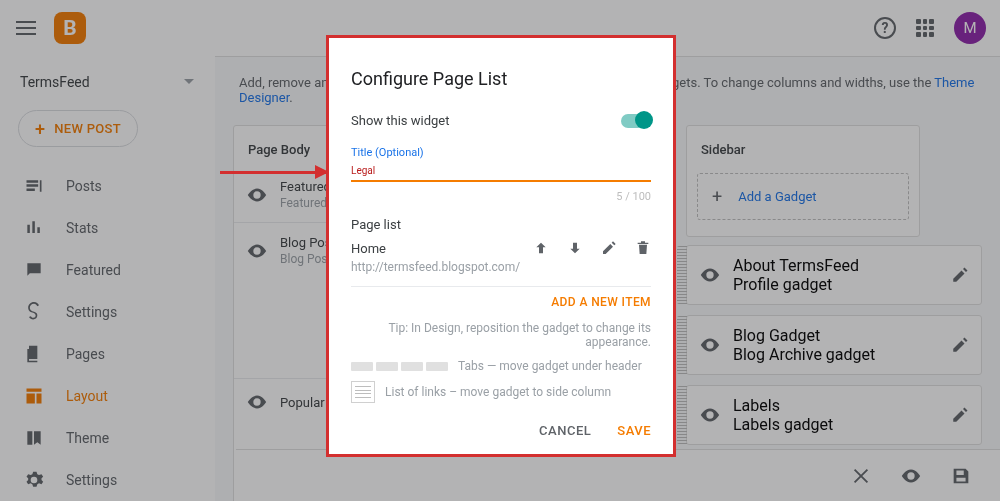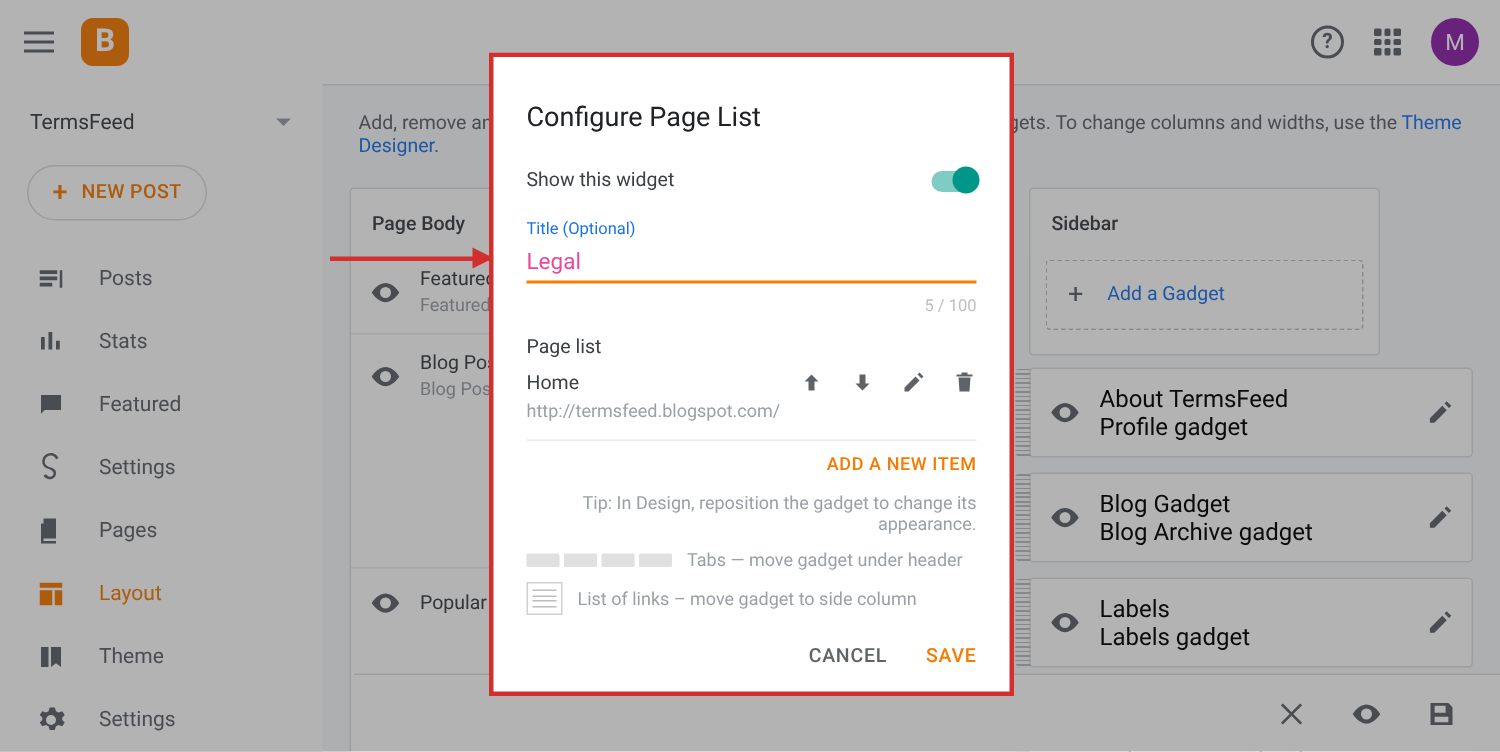--- a/index.html
+++ b/index.html
@@ -43,21 +43,21 @@
 .addg .plus2 { color: #5f6368; font-size: 18px; }
 .footerbar { position: absolute; bottom: 0; right: 0; height: 52px; width: 764px; background: #fff; border-top: 1px solid #e0e0e0; display: flex; align-items: center; justify-content: flex-end; gap: 28px; padding-right: 28px; }
 .footerbar svg { fill: #5f6368; width: 22px; }
 .overlay { position: absolute; left: 0; right: 0; top: 0; bottom: 0; background: rgba(32,33,36,.34); z-index: 5; }
 .dialog { position: absolute; left: 326px; top: 35px; width: 350px; background: #fff; z-index: 10; border: 3px solid #d32f2f; padding: 30px 22px 16px; }
 .dialog h2 { font-size: 18px; font-weight: 400; color: #202124; margin-bottom: 24px; }
 .drow { display: flex; align-items: center; justify-content: space-between; font-size: 13px; color: #3c4043; margin-bottom: 18px; }
 .toggle { width: 30px; height: 14px; background: #80cbc4; border-radius: 8px; position: relative; }
 .toggle::after { content: ''; position: absolute; right: -2px; top: -3px; width: 18px; height: 18px; background: #009688; border-radius: 50%; }
 .tlabel { font-size: 11px; color: #1a73e8; }
-.tinput { width: 100%; border: none; border-bottom: 2px solid #f57c00; font-size: 15px; padding: 6px 0 4px; outline: none; color: #ec4899; }
+.tinput { width: 100%; border: none; border-bottom: 2px solid #f57c00; font-size: 10px; padding: 6px 0 4px; outline: none; color: #b91c1c; }
 .counter { text-align: right; font-size: 11px; color: #bdbdbd; margin: 8px 0 14px; }
 .plabel { font-size: 13px; color: #3c4043; margin-bottom: 8px; }
 .prow { display: flex; align-items: center; justify-content: space-between; }
 .prow .pname { font-size: 13px; color: #3c4043; }
 .prow .picons { display: flex; gap: 18px; }
 .prow .picons svg { width: 16px; fill: #5f6368; }
 .purl { font-size: 12px; color: #9aa0a6; margin-top: 4px; }
 .divline { height: 1px; background: #e8eaed; margin: 12px 0 8px; }
 .addnew { text-align: right; color: #f57c00; font-size: 12px; font-weight: 500; letter-spacing: .4px; margin-bottom: 12px; }
 .tip { font-size: 12px; color: #9aa0a6; margin-bottom: 10px; text-align: right; }

